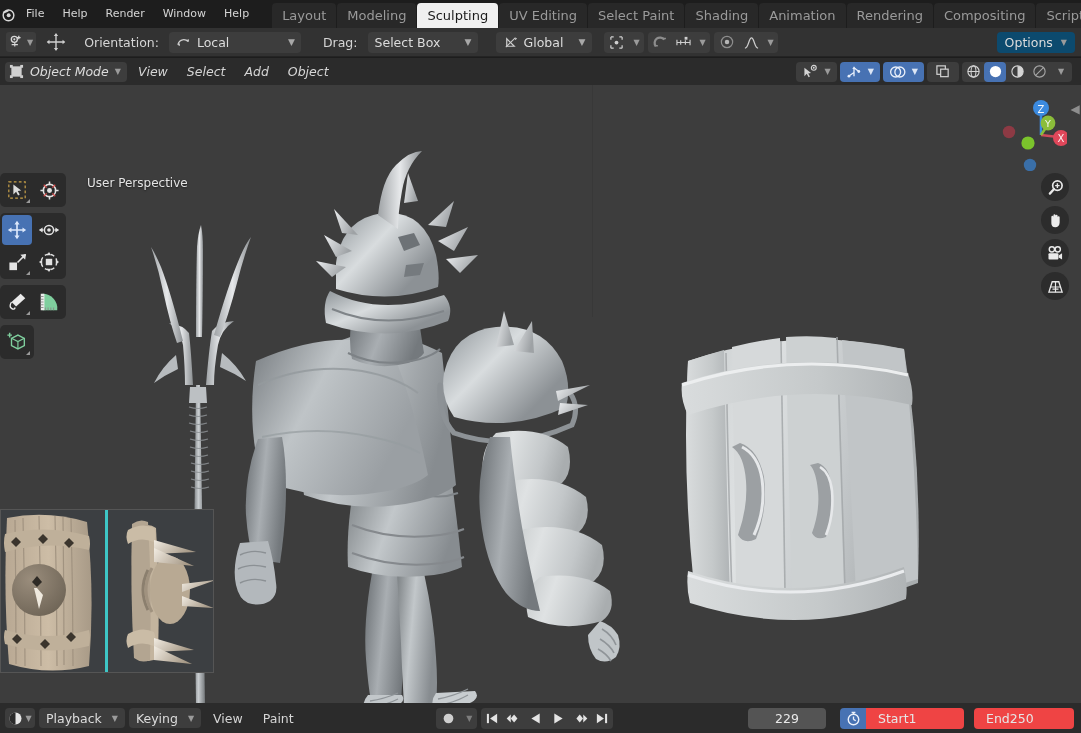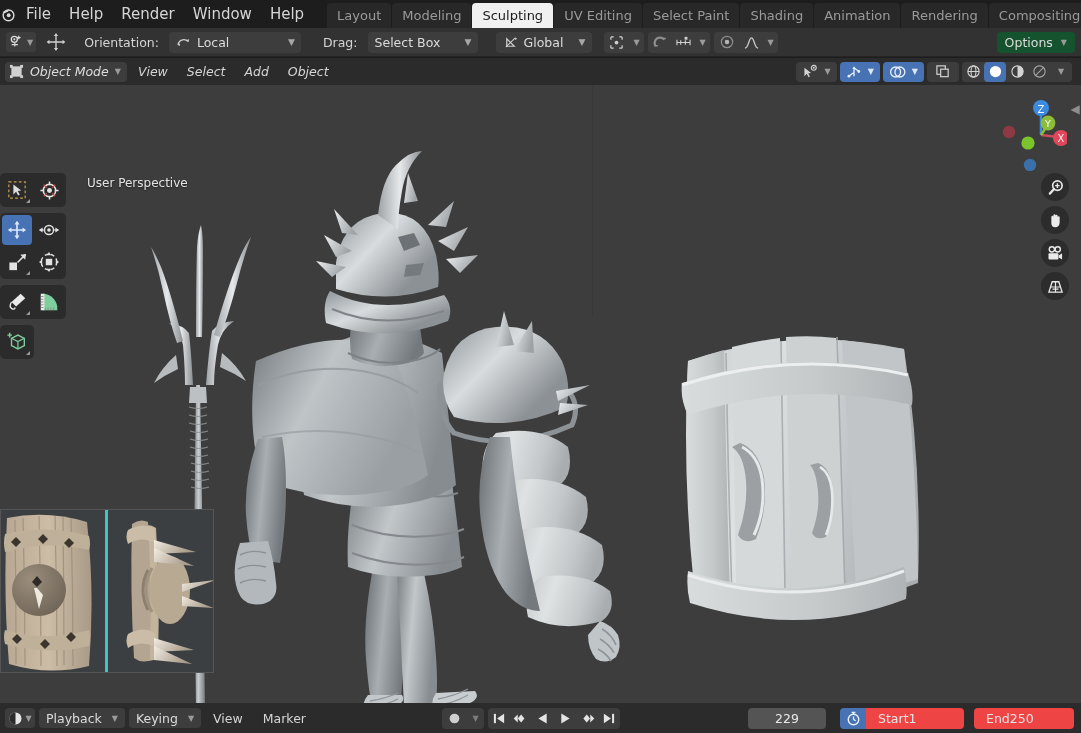--- a/index.html
+++ b/index.html
@@ -16,21 +16,21 @@
   .topbar {
     position: absolute; left: 0; top: 0; width: 1081px; height: 28px;
     background: #1d1d1d; display: flex; align-items: center;
     font-size: 12.5px; color: #c3c3c3;
   }
   .blender-logo {
     width: 26px; height: 28px; display: flex; align-items: center; justify-content: center;
     color: #d8d8d8;
   }
   .menu-item {
-    padding: 3px 9px; border-radius: 3px; color: #d5d5d5; font-size: 15px;
+    padding: 3px 9px; border-radius: 3px; color: #d5d5d5; font-size: 11px;
     white-space: nowrap; line-height: 16px;
   }
   .wspace-tabs { display: flex; align-items: center; margin-left: 14px; gap: 1px; }
   .wtab {
     padding: 5px 10px 6px; font-size: 13px; color: #9a9a9a;
     background: #282828; border-radius: 4px 4px 0 0; line-height: 15px;
     white-space: nowrap; position: relative; top: 2px;
   }
   .wtab.active { background: #f0f0f0; color: #1b1b1b; }
   .chev { font-size: 8px; color: #9b9b9b; }
@@ -52,21 +52,21 @@
     display: flex; align-items: center; gap: 6px; background: #3d3d3d;
     border-radius: 4px; height: 21px; padding: 0 6px 0 7px; min-width: 110px;
     color: #dcdcdc;
   }
   .ts-dropdown .dd-text { flex: 1; }
   .ts-dropdown .dd-chev { color: #a8a8a8; font-size: 9px; }
   .ts-grp { display: flex; align-items: center; background: #3d3d3d; border-radius: 4px; height: 21px; }
   .ts-grp > div { display: flex; align-items: center; justify-content: center; height: 21px; }
   .options-btn {
     margin-left: auto; display: flex; align-items: center; gap: 8px;
-    background: #14532d; border-radius: 4px; height: 21px; padding: 0 8px;
+    background: #0c4a6e; border-radius: 4px; height: 21px; padding: 0 8px;
     color: #dcdcdc; font-size: 12.5px;
   }
 
   
   .vpheader {
     position: absolute; left: 0; top: 58px; width: 1081px; height: 27px;
     background: #2b2b2b; display: flex; align-items: center; padding: 0 5px;
     font-size: 12.5px; color: #d2d2d2; gap: 3px; font-style: italic;
   }
   .mode-btn {
@@ -791,21 +791,21 @@
     </div>
     <div class="tl-dd">
       <span>Playback</span>
       <span class="chev">▼</span>
     </div>
     <div class="tl-dd">
       <span>Keying</span>
       <span class="chev">▼</span>
     </div>
     <div class="tl-menu">View</div>
-    <div class="tl-menu">Marker</div>
+    <div class="tl-menu">Paint</div>
 
     <div style="flex:1"></div>
 
     <div class="tl-rec">
       <div class="seg">
         <svg width="13" height="13" viewBox="0 0 14 14">
             <circle cx="7" cy="7" r="5.2" fill="#cfcfcf"></circle>
           </svg>
       </div>
       <div class="seg" style="padding:0 5px">

